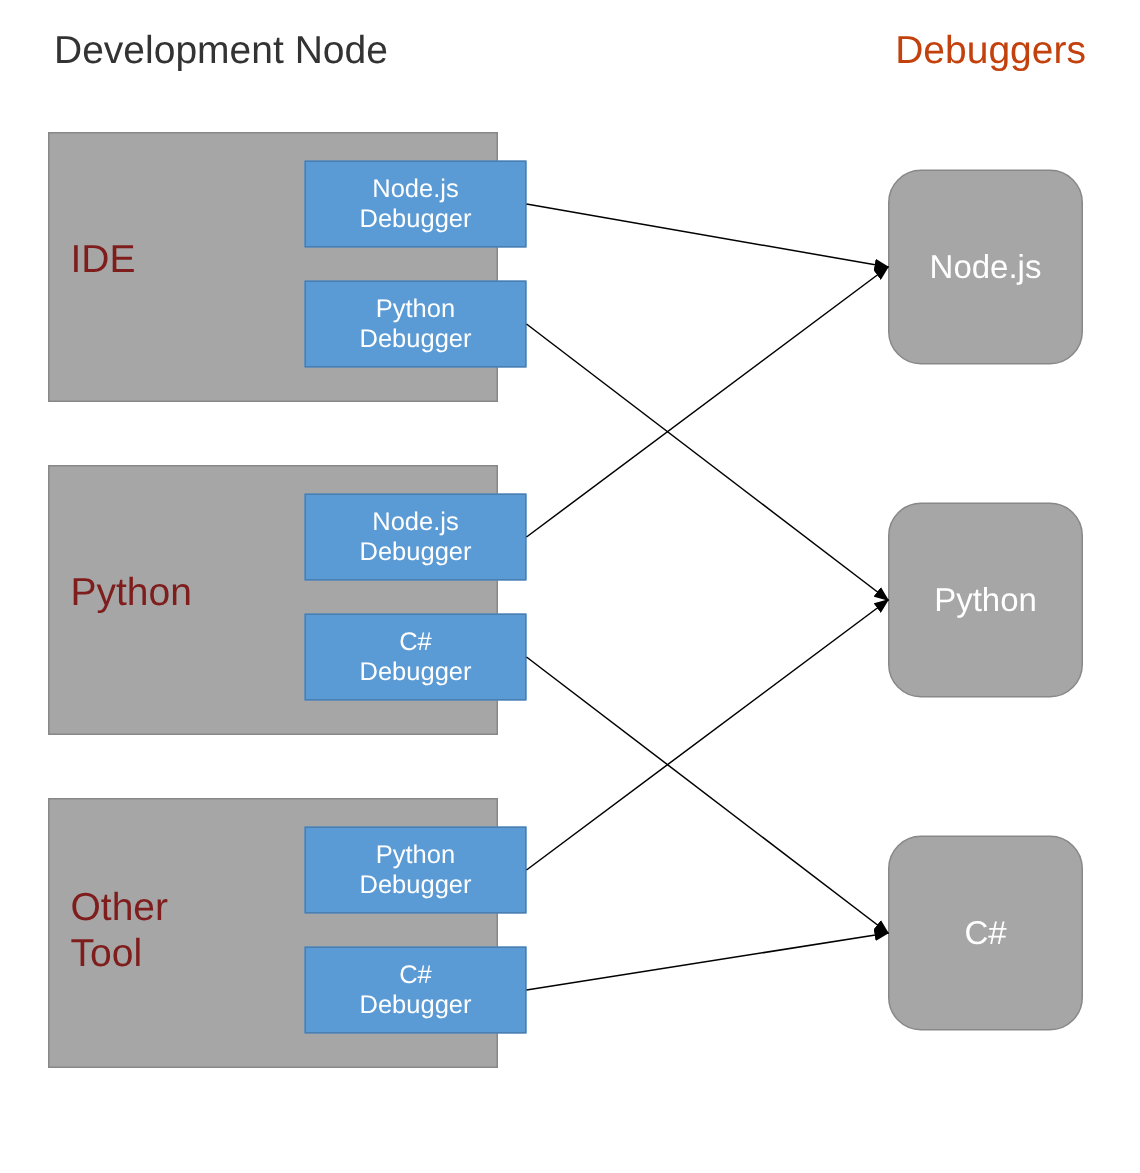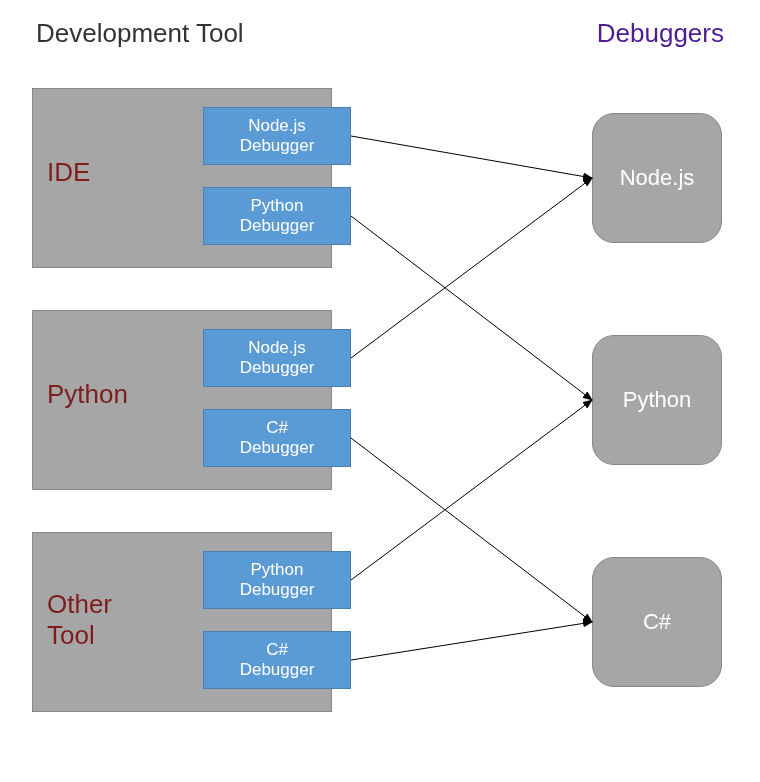--- a/index.html
+++ b/index.html
@@ -15,21 +15,21 @@
       top: 18px;
       left: 36px;
       font-size: 26px;
       color: #333;
     }
     .header-right {
       position: absolute;
       top: 18px;
       right: 36px;
       font-size: 26px;
-      color: #4c1d95;
+      color: #c2410c;
     }
     .tool-box {
       position: absolute;
       left: 32px;
       width: 300px;
       height: 180px;
       background: #a6a6a6;
       border: 1px solid #888;
     }
     .tool-label {
@@ -76,21 +76,21 @@
       top: 0;
       left: 0;
       width: 760px;
       height: 782px;
       pointer-events: none;
     }
   </style>
 </head>
 <body>
 
-<div class="header-left">Development Tool</div>
+<div class="header-left">Development Node</div>
 <div class="header-right">Debuggers</div>
 
 <div class="tool-box" style="top:88px;">
   <div class="tool-label">IDE</div>
   <div class="debugger-box" style="top:18px;" id="tool0-db0">Node.js<br>Debugger</div>
   <div class="debugger-box" style="top:98px;" id="tool0-db1">Python<br>Debugger</div>
 </div>
 
 <div class="tool-box" style="top:310px;">
   <div class="tool-label">Python</div>

